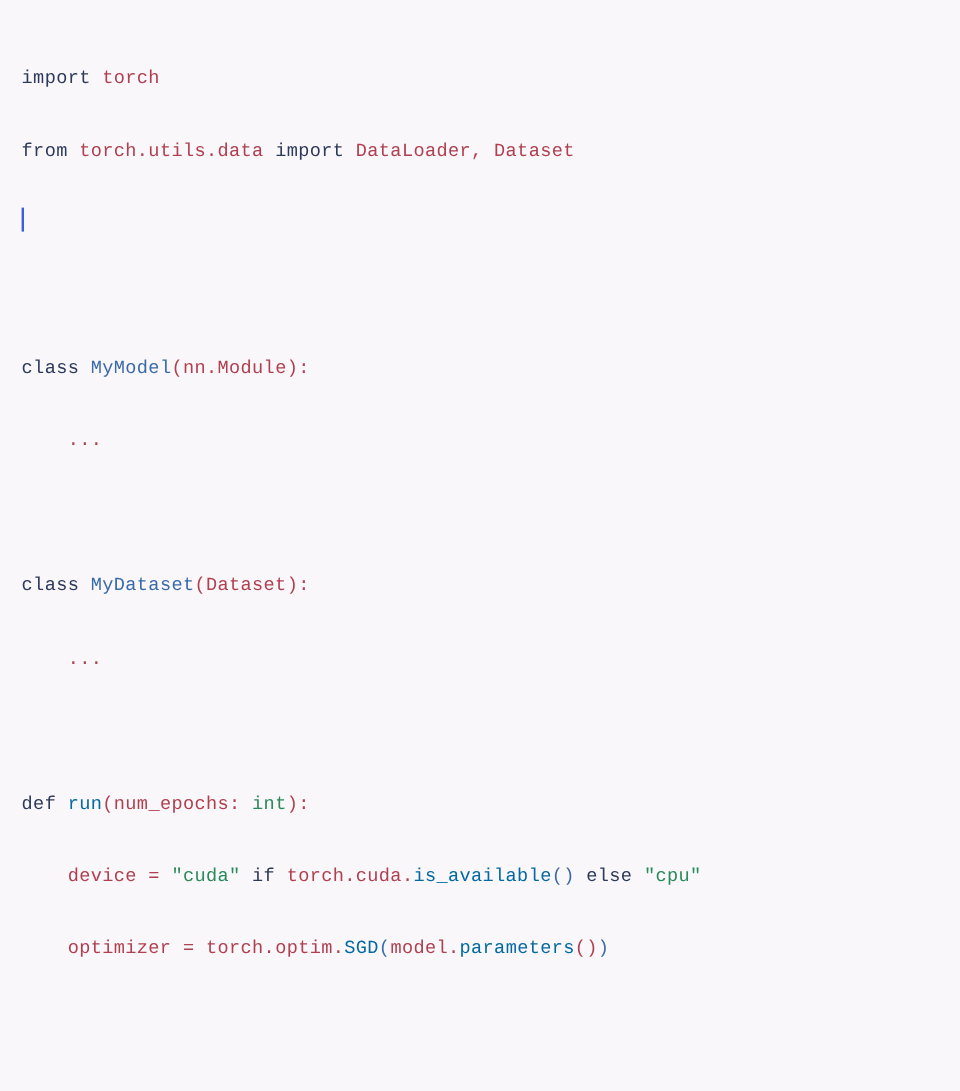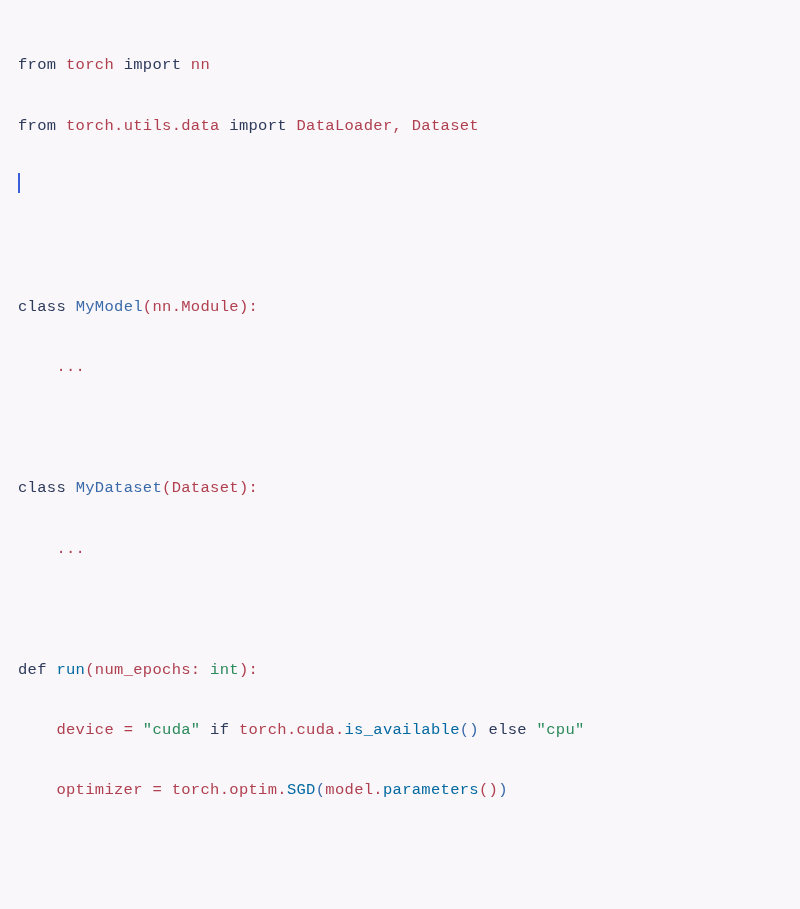--- a/index.html
+++ b/index.html
@@ -42,21 +42,21 @@
       height: 20px;
       background: #3a5fd8;
       vertical-align: text-bottom;
       margin-bottom: 2px;
     }
   </style>
 </head>
 <body>
 
 <div class="code-container">
-<span class="line"><span class="kw">from</span> <span class="name">torch</span> <span class="kw">import</span> <span class="name">nn</span></span>
+<span class="line"><span class="kw">import</span> <span class="name">torch</span></span>
 <span class="line"><span class="kw">from</span> <span class="name">torch</span><span class="dot">.</span><span class="name">utils</span><span class="dot">.</span><span class="name">data</span> <span class="kw">import</span> <span class="name">DataLoader</span><span class="punc">,</span> <span class="name">Dataset</span></span>
 <span class="line"><span class="cursor"></span></span>
 <span class="line"> </span>
 <span class="line"><span class="kw">class</span> <span class="cls">MyModel</span><span class="punc">(</span><span class="name">nn</span><span class="dot">.</span><span class="name">Module</span><span class="punc">)</span><span class="punc">:</span></span>
 <span class="line">    <span class="ellip">...</span></span>
 <span class="line"> </span>
 <span class="line"><span class="kw">class</span> <span class="cls">MyDataset</span><span class="punc">(</span><span class="name">Dataset</span><span class="punc">)</span><span class="punc">:</span></span>
 <span class="line">    <span class="ellip">...</span></span>
 <span class="line"> </span>
 <span class="line"><span class="kw">def</span> <span class="fn">run</span><span class="punc">(</span><span class="name">num_epochs</span><span class="punc">:</span> <span class="type">int</span><span class="punc">)</span><span class="punc">:</span></span>

